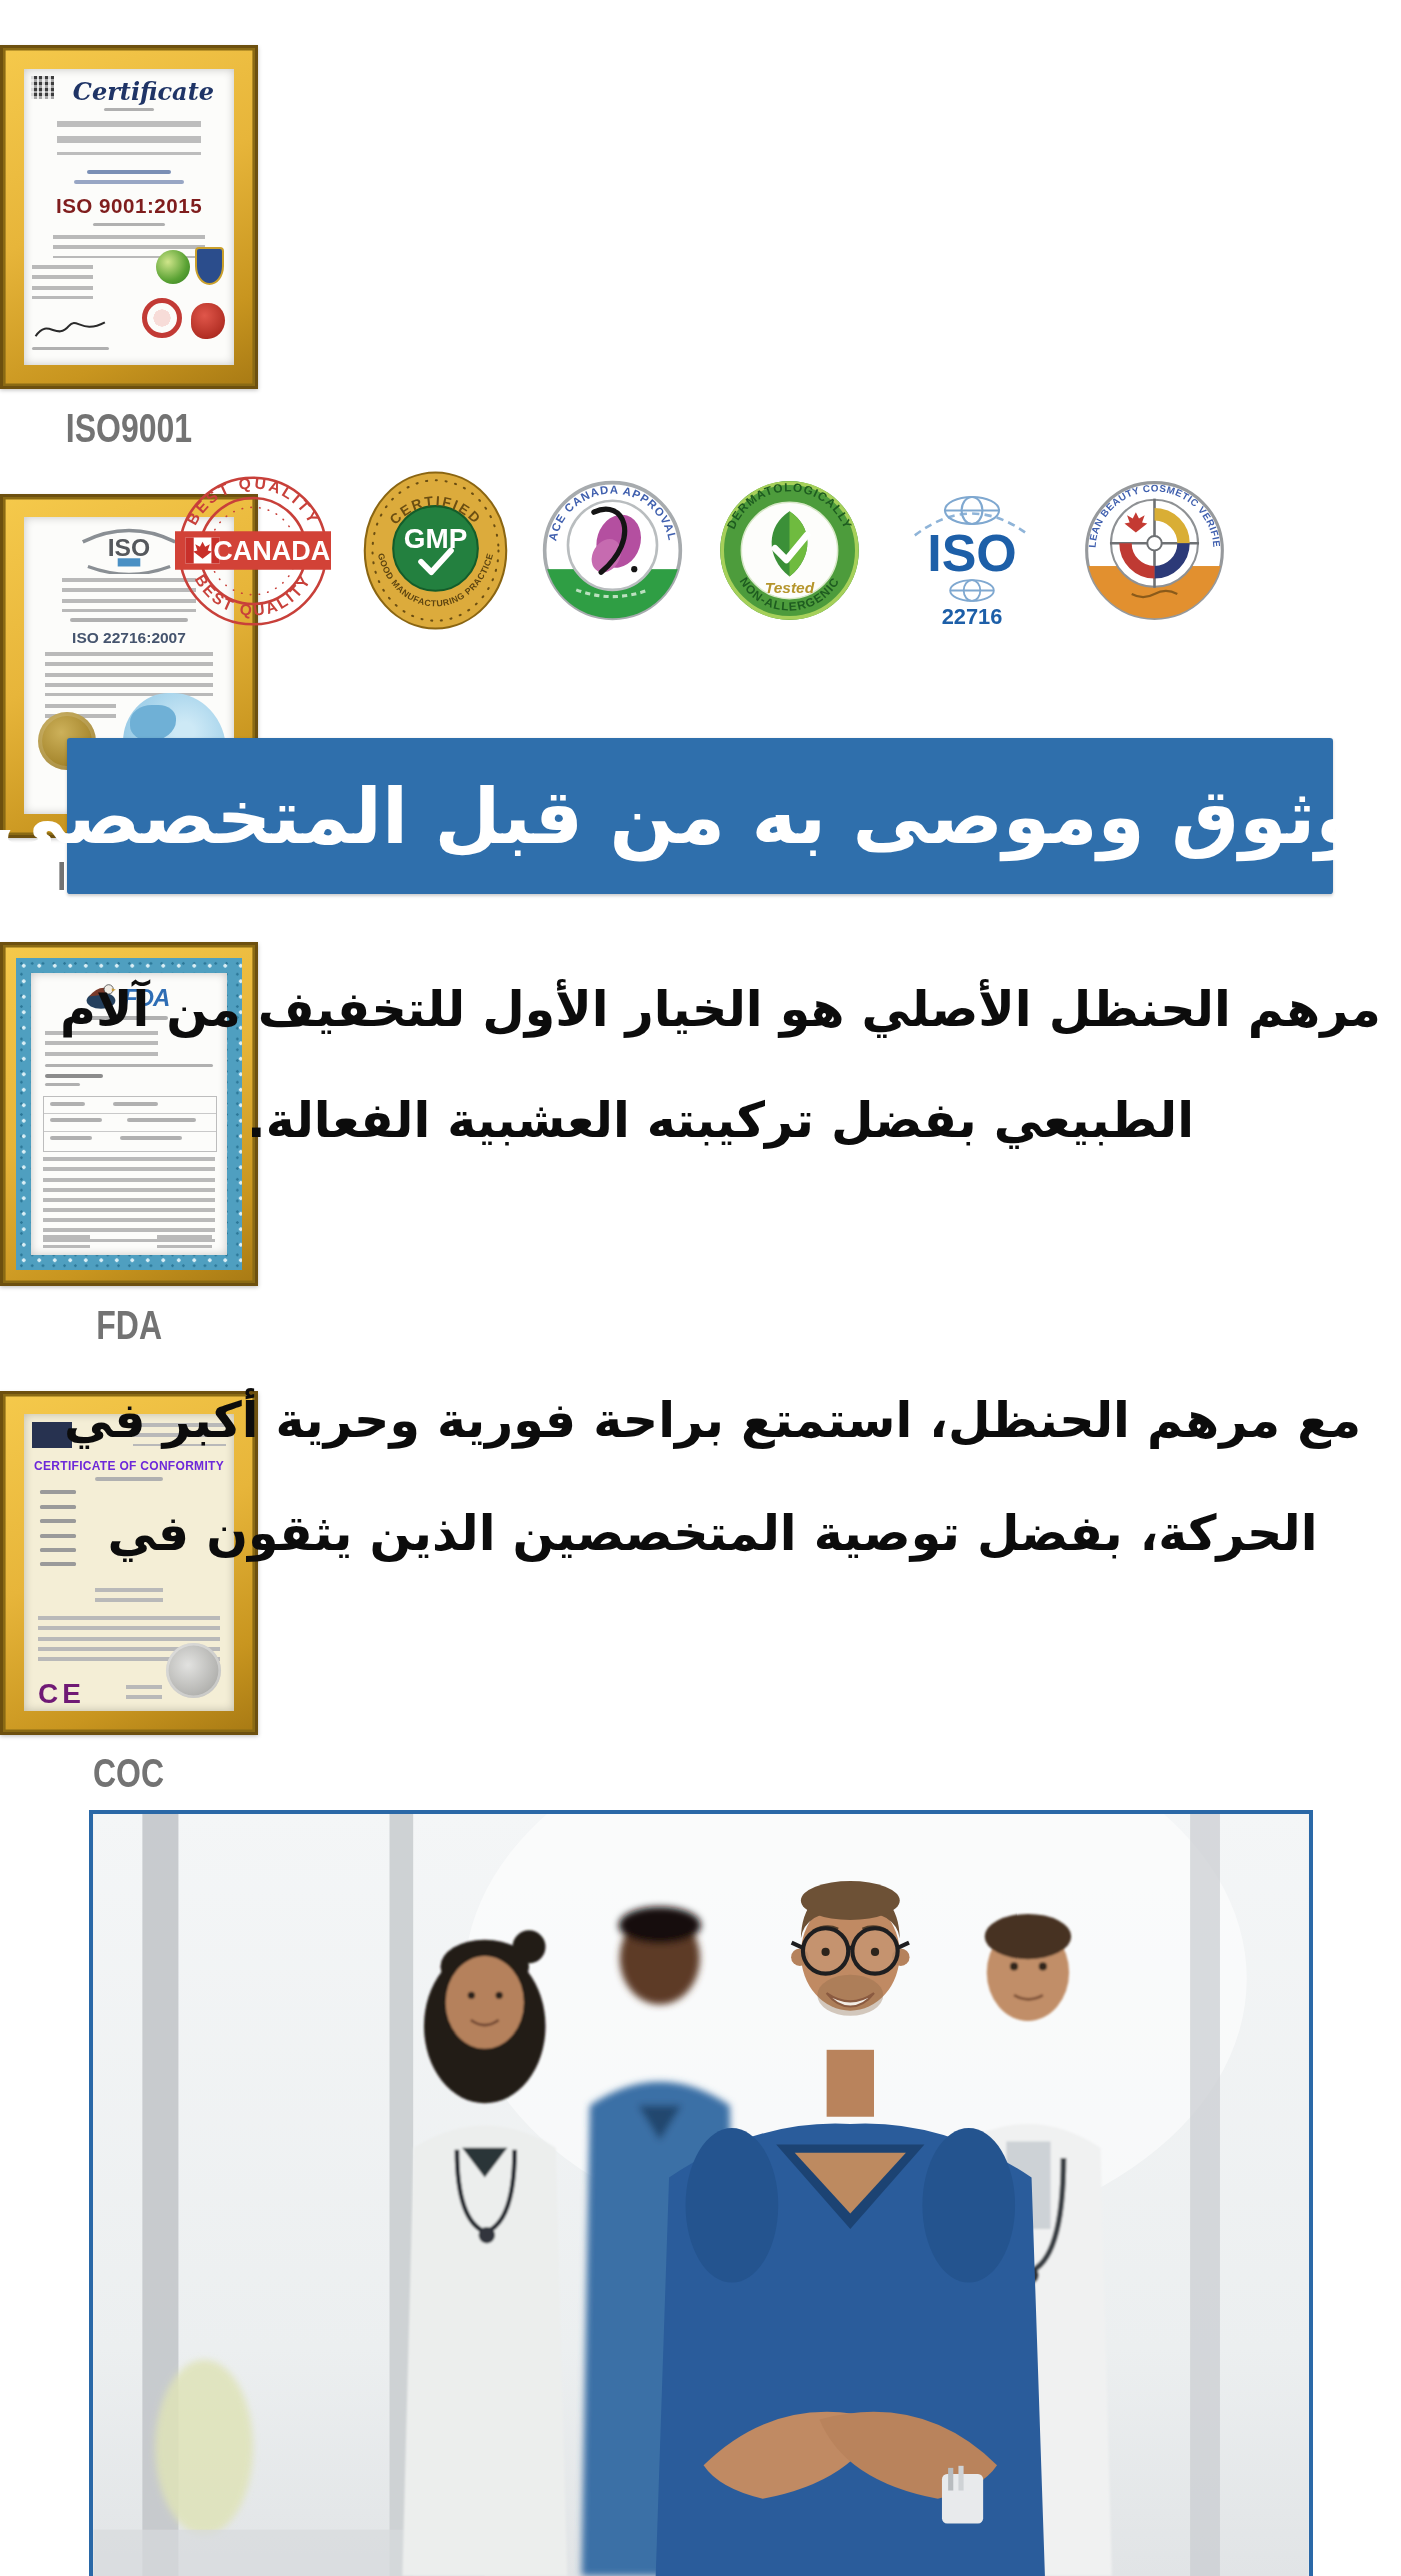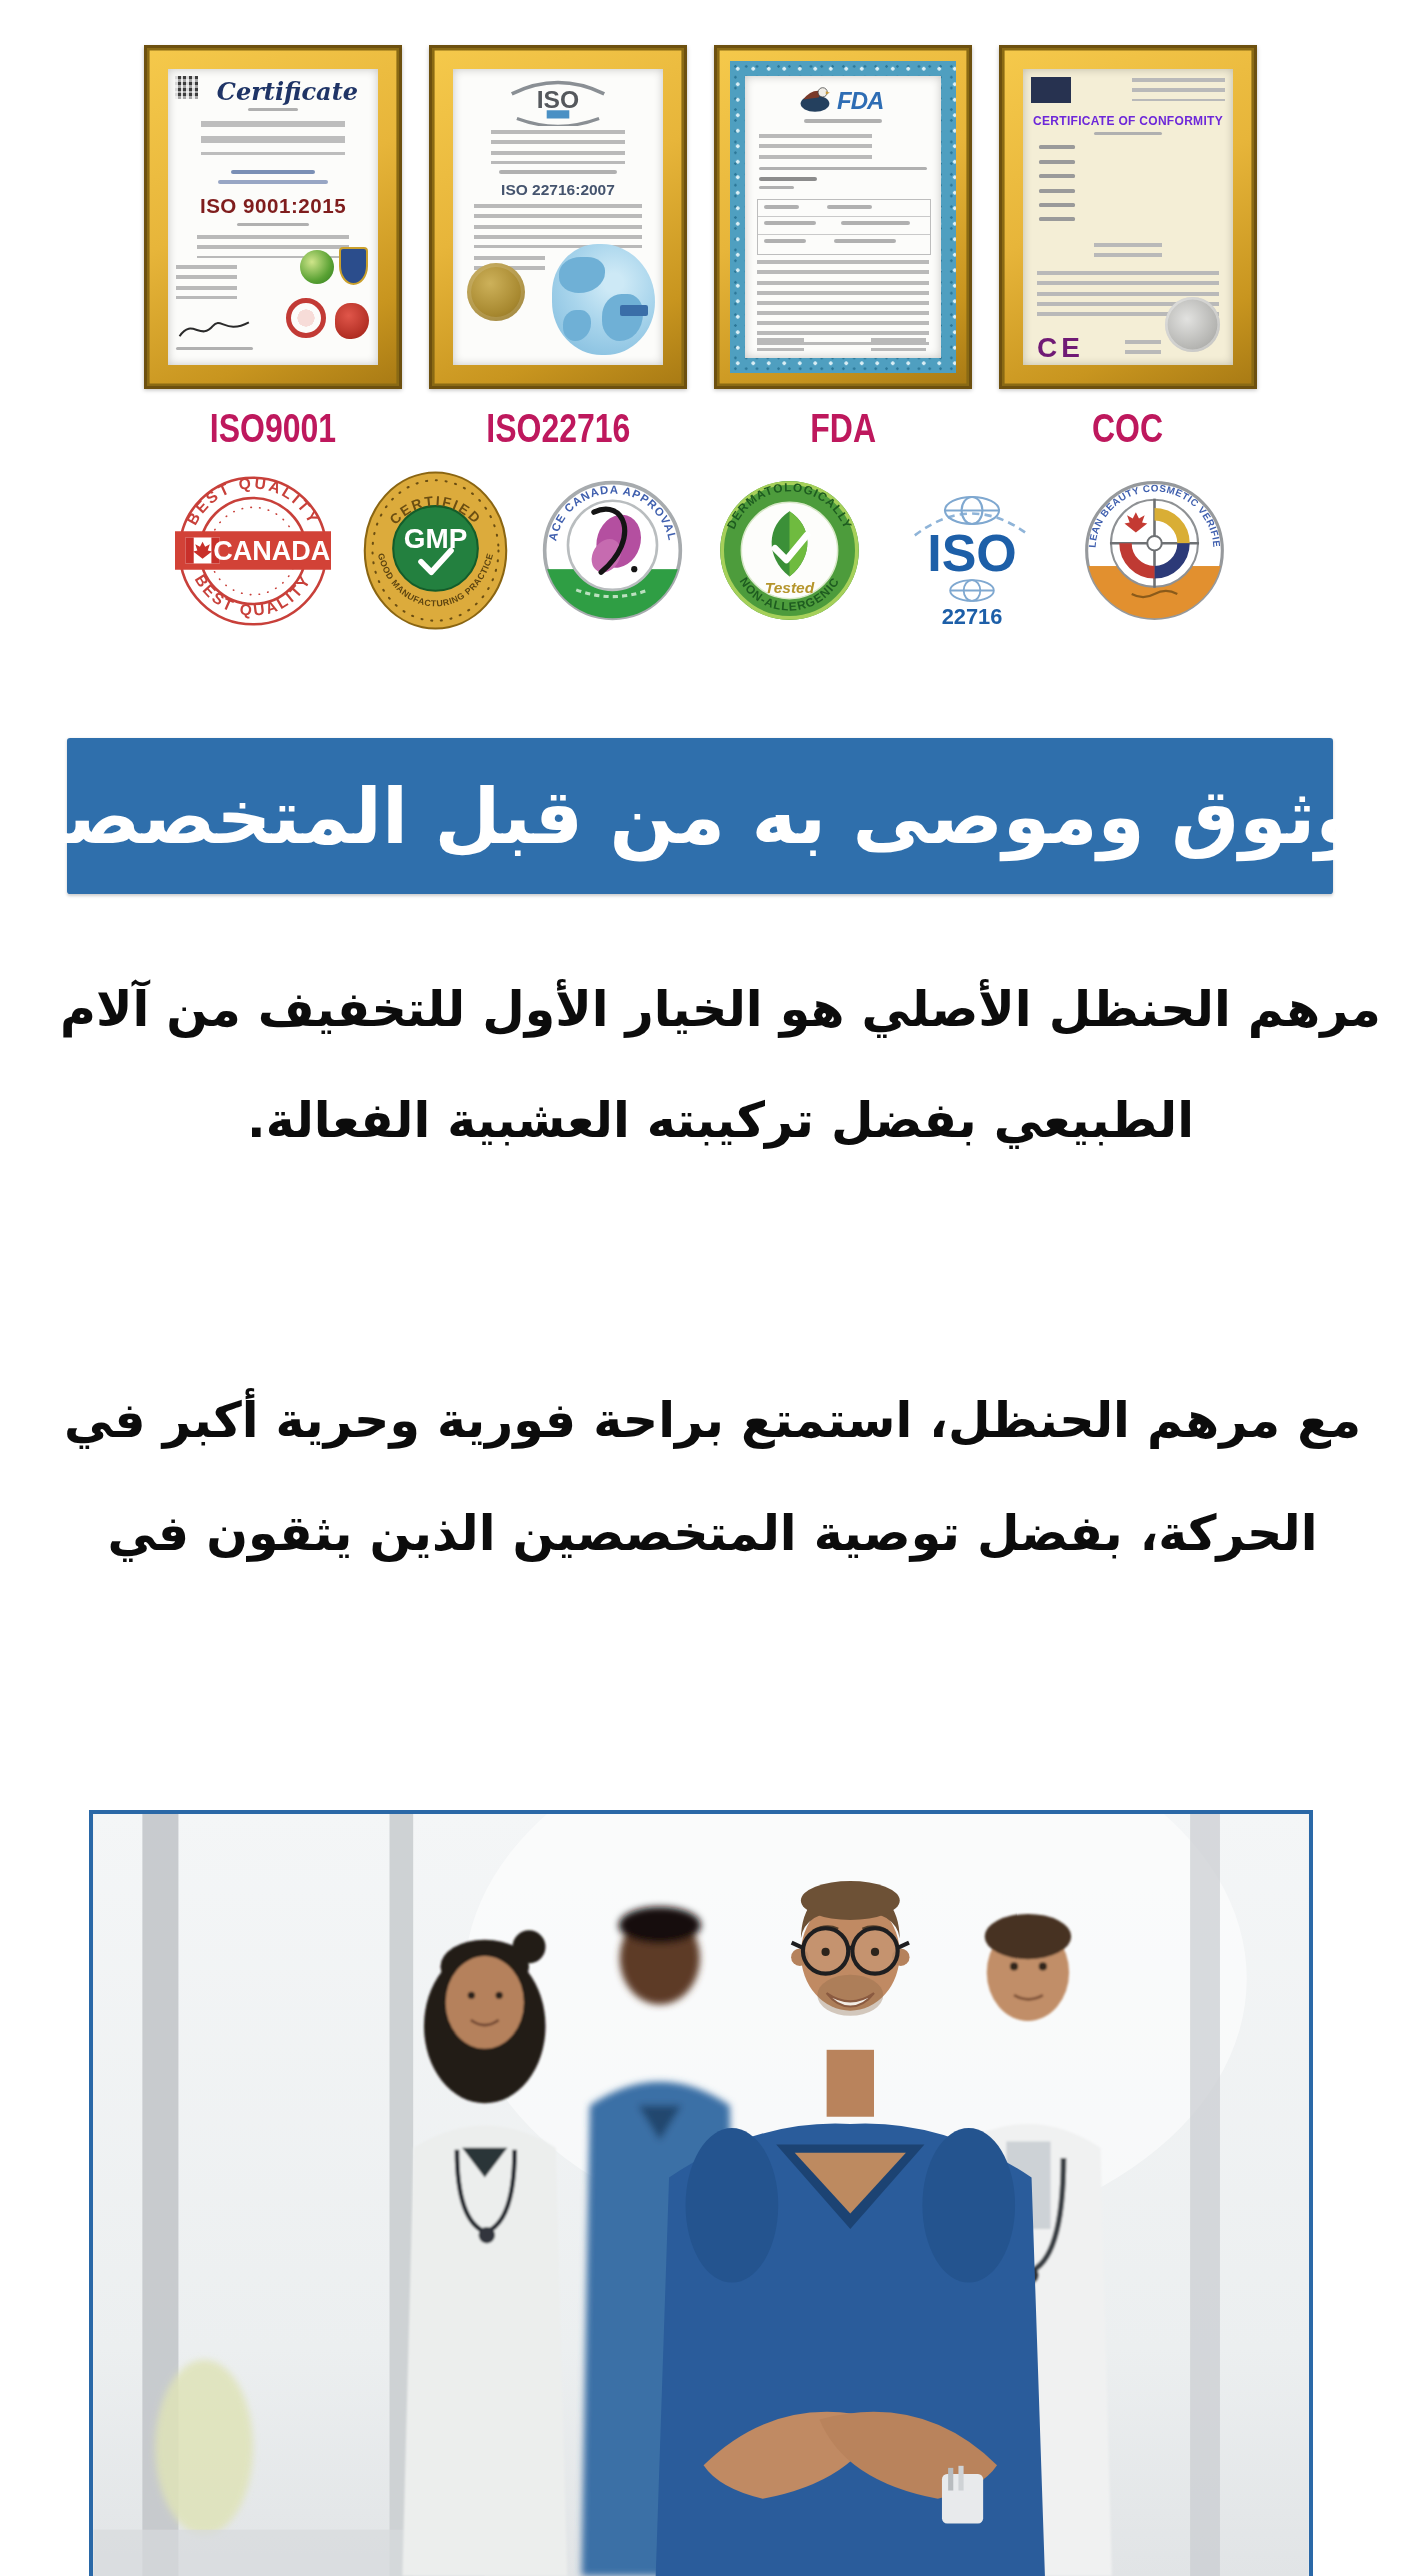--- a/index.html
+++ b/index.html
@@ -1,28 +1,28 @@
 <!DOCTYPE html>
 <html style="font-size:8.2px"><head>
 <meta charset="utf-8">
 <style>
   html,body{margin:0;padding:0;background:#fff;}
   .page{position:relative;width:1401px;height:2638px;background:#ffffff;overflow:hidden;
         font-family:"DejaVu Sans",sans-serif;}
   
-  .certs-row{position:absolute;top:45px;left:0;width:100%;display:flex;justify-content:center;gap:27px;}
+  .certs-row{position:absolute;top:45px;left:0;width:100%;display:flex;justify-content:center;gap:42px;flex-direction:column;}
   .cert{width:258px;display:flex;flex-direction:column;align-items:center;}
   .cert-frame{box-sizing:border-box;width:258px;height:344px;padding:20.6px;
       background:linear-gradient(155deg,#f5c94b 0%,#e7b53a 45%,#c8951f 80%,#a87a14 100%);
       border:3.6px solid #6d500f;box-shadow:inset 0 0 0 2.6px #8a6a14, 0 2.1px 4.1px rgba(0,0,0,.25);}
   .paper{position:relative;width:100%;height:100%;background:#fcfcfa;
       box-shadow:inset 0 0 9.3px rgba(0,0,0,.22);overflow:hidden;}
   .paper *{position:absolute;}
   .cert-label{margin-top:15.5px;font-family:"Liberation Sans",sans-serif;font-weight:bold;
-      font-size:41px;color:#be185d;white-space:nowrap;}
+      font-size:41px;color:#737373;white-space:nowrap;}
   .cond{display:inline-block;transform:scaleX(.78);transform-origin:center;}
   .bar{background:#b0b0b0;border-radius:2.1px;}
   .rl{background-image:repeating-linear-gradient(to bottom,#bdbdbd 0 6.2px,transparent 6.2px 15.5px);}
   .rl-sm{background-image:repeating-linear-gradient(to bottom,#b9b9b9 0 4.1px,transparent 4.1px 10.3px);}
   
   .qr{left:7.2px;top:7.2px;width:23px;height:23px;background:#3d3d3d;
       background-image:repeating-linear-gradient(90deg,rgba(255,255,255,.8) 0 2.6px,transparent 2.6px 5.7px),
                        repeating-linear-gradient(0deg,rgba(255,255,255,.55) 0 2.6px,transparent 2.6px 5.7px);}
   .c1-title{top:8.2px;left:34px;right:5.2px;text-align:center;font-family:"DejaVu Serif",serif;
       font-weight:bold;font-style:italic;font-size:24px;color:#1f3466;}

